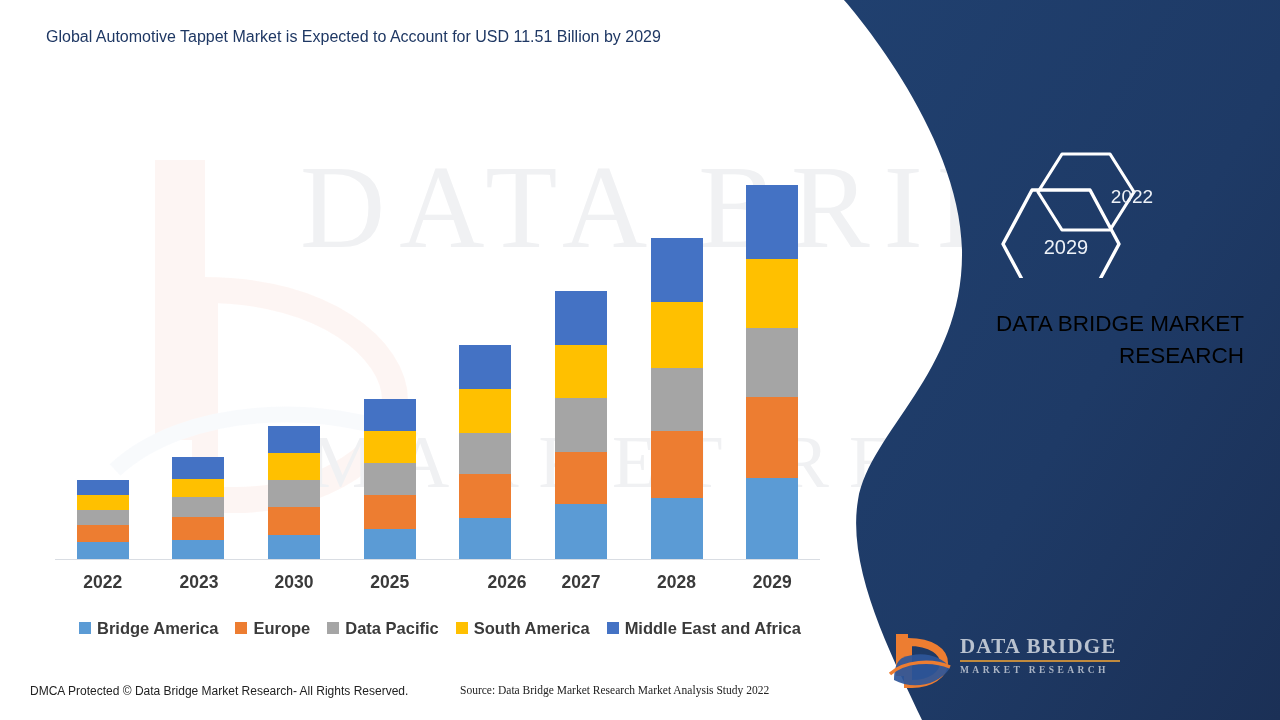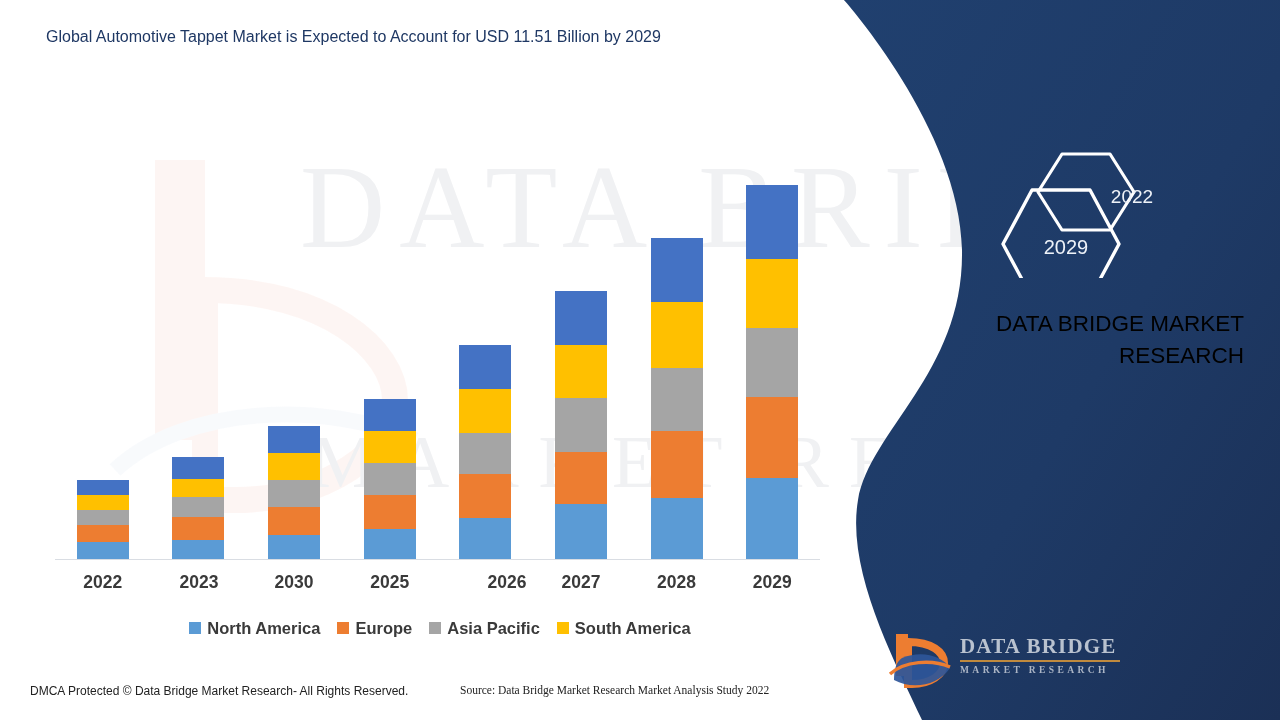--- a/index.html
+++ b/index.html
@@ -189,33 +189,37 @@
       <div class="tick" style="left: 299.688px;">2025</div>
       <div class="tick" style="left: 417px;">2026</div>
       <div class="tick" style="left: 490.938px;">2027</div>
       <div class="tick" style="left: 586.562px;">2028</div>
       <div class="tick" style="left: 682.188px;">2029</div>
     </div>
 
   <div class="legend" id="legend">
       <div class="legend-item">
         <span class="legend-swatch" style="background: rgb(91, 155, 213);"></span>
-        <span class="legend-label">North America</span>
+        <span class="legend-label">Bridge America</span>
       </div>
       <div class="legend-item">
         <span class="legend-swatch" style="background: rgb(237, 125, 49);"></span>
         <span class="legend-label">Europe</span>
       </div>
       <div class="legend-item">
         <span class="legend-swatch" style="background: rgb(165, 165, 165);"></span>
-        <span class="legend-label">Asia Pacific</span>
+        <span class="legend-label">Data Pacific</span>
       </div>
       <div class="legend-item">
         <span class="legend-swatch" style="background: rgb(255, 192, 0);"></span>
         <span class="legend-label">South America</span>
+      </div>
+      <div class="legend-item">
+        <span class="legend-swatch" style="background: rgb(68, 114, 196);"></span>
+        <span class="legend-label">Middle East and Africa</span>
       </div>
     </div>
 
   <div class="footer">
     <div class="footer-left">DMCA Protected © Data Bridge Market Research- All Rights Reserved.</div>
     <div class="footer-right">Source: Data Bridge Market Research Market Analysis Study 2022</div>
   </div>
 
   <div class="navy-panel">
     <svg width="470" height="720" viewBox="0 0 470 720" style="position:absolute;inset:0;">

